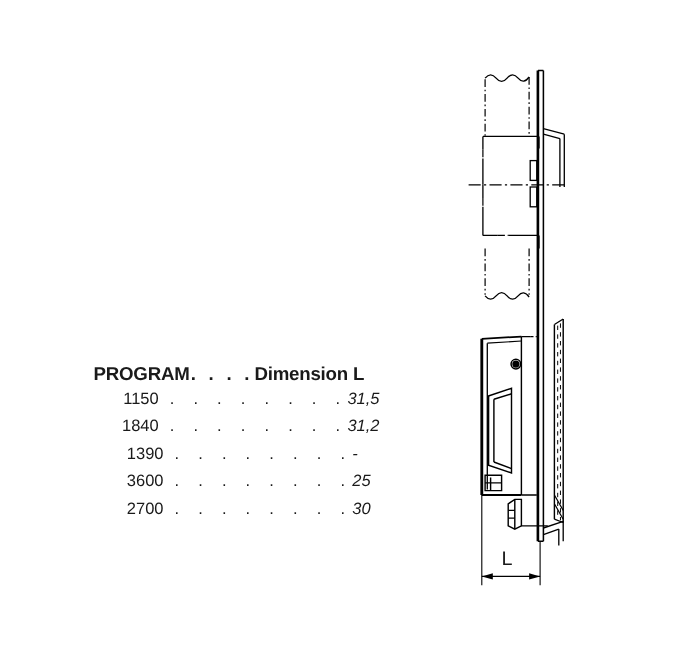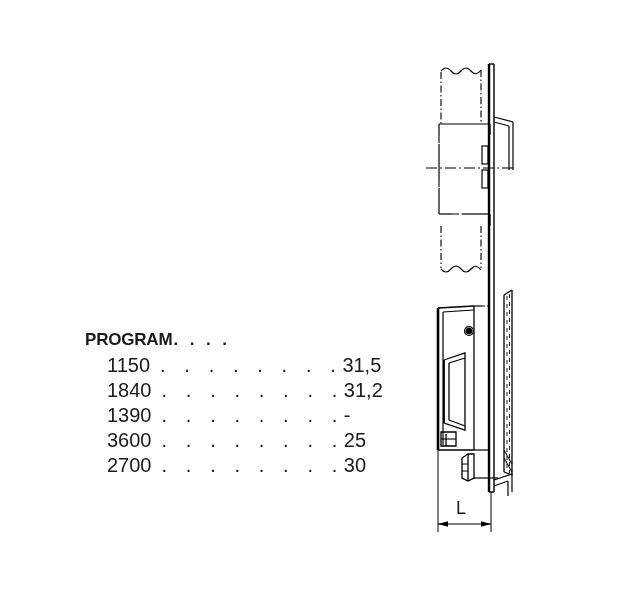--- a/index.html
+++ b/index.html
@@ -39,40 +39,41 @@
     padding: 0 1px;
   }
   #spec-table .tbl-header .hdr-right { }
 
   #spec-table .rows {
     margin-top: 4px;
   }
   #spec-table .row {
     display: flex;
     align-items: baseline;
-    font-size: 20px;
+    font-size: 15px;
     height: 25px;
     white-space: nowrap;
   }
   #spec-table .row .prog {
     width: 74px;
     text-align: right;
     padding-left: 22px;
     box-sizing: content-box;
   }
   #spec-table .row .dots {
     flex: 1;
     text-align: center;
     letter-spacing: 6.6px;
     padding-left: 10px;
     color: #1a1a1a;
   }
   #spec-table .row .val {
     width: 44px;
-    text-align: right;
+    text-align: left;
+    font-style: italic;
   }
 
   
   #drawing {
     position: absolute;
     left: 408px;
     top: 40px;
     width: 200px;
     height: 500px;
   }
@@ -81,20 +82,21 @@
   }
 </style>
 </head>
 <body>
 
 <div id="spec-table">
 
   <div class="tbl-header">
     <span class="hdr-left">PROGRAM</span>
     <span class="hdr-dots">. . . .</span>
+    <span class="hdr-right">Dimension L</span>
   </div>
 
   <div class="rows">
 
     <div class="row">
       <span class="prop prog">1150</span>
       <span class="dots">. . . . . . . .</span>
       <span class="val">31,5</span>
     </div>
 

